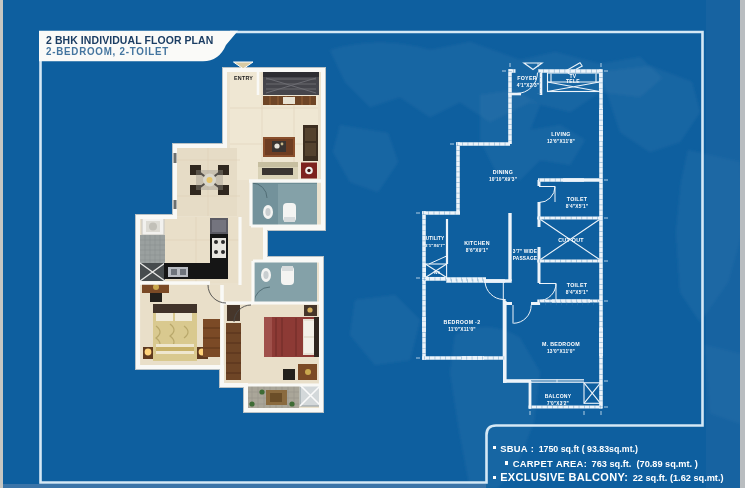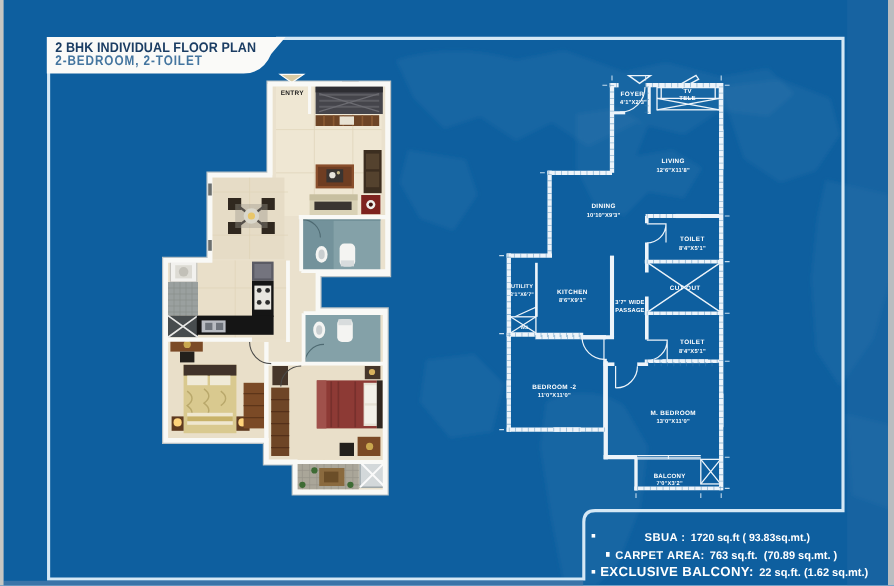--- a/index.html
+++ b/index.html
@@ -43,21 +43,21 @@
   <svg class="abs" style="left:0;top:0" width="260" height="70" viewBox="0 0 260 70">
     <path d="M39,30.8 H238 L226,45 Q219,61.3 203,61.3 H39 Z" fill="#fafaf8"></path>
   </svg>
 
   <div class="abs" style="left:46px;top:34px;font-size:11.5px;font-weight:bold;color:#1b3d63;letter-spacing:.1px;transform:scaleX(.91);transform-origin:0 0;white-space:nowrap;">2 BHK INDIVIDUAL FLOOR PLAN</div>
 
   <div class="abs" style="left:46px;top:44.6px;font-size:11.5px;font-weight:bold;color:#44759f;letter-spacing:.9px;transform:scaleX(.85);transform-origin:0 0;white-space:nowrap;">2-BEDROOM, 2-TOILET</div>
 
   <div class="abs" style="left:0;top:0;color:#ffffff;font-weight:bold;">
 
-    <div class="abs" style="left:492.5px;top:437.6px;white-space:nowrap;"><span style="display:inline-block;width:3.2px;height:3.2px;background:#fff;vertical-align:2.2px;"></span>&nbsp;<span style="font-size:9.4px;letter-spacing:.3px;margin-left:37px;">SBUA&nbsp;:</span> <span style="font-size:8.8px;">1720 sq.ft ( 93.83sq.mt.)</span></div>
+    <div class="abs" style="left:492.5px;top:437.6px;white-space:nowrap;"><span style="display:inline-block;width:3.2px;height:3.2px;background:#fff;vertical-align:2.2px;"></span>&nbsp;<span style="font-size:9.4px;letter-spacing:.3px;">SBUA&nbsp;:</span> <span style="font-size:8.8px;">1750 sq.ft ( 93.83sq.mt.)</span></div>
 
     <div class="abs" style="left:505px;top:452.8px;white-space:nowrap;"><span style="display:inline-block;width:3.2px;height:3.2px;background:#fff;vertical-align:2.2px;"></span>&nbsp;<span style="font-size:9.4px;letter-spacing:.3px;">CARPET&nbsp;AREA:</span> <span style="font-size:9.2px;">763 sq.ft.&nbsp; (70.89 sq.mt. )</span></div>
 
     <div class="abs" style="left:492.5px;top:467.4px;white-space:nowrap;"><span style="display:inline-block;width:3.2px;height:3.2px;background:#fff;vertical-align:2.2px;"></span>&nbsp;<span style="font-size:11px;letter-spacing:.3px;">EXCLUSIVE&nbsp;BALCONY:</span> <span style="font-size:9.2px;">22 sq.ft. (1.62 sq.mt.)</span></div>
   </div>
 
   <svg id="plan2d" class="abs" style="left:405px;top:50px" width="210" height="370" viewBox="405 50 210 370">
     <g stroke="#edf4fa" fill="none" stroke-linecap="butt">
 
       <path d="M524,63 H542 L533,69.5 Z" stroke-width="1.2"></path>

